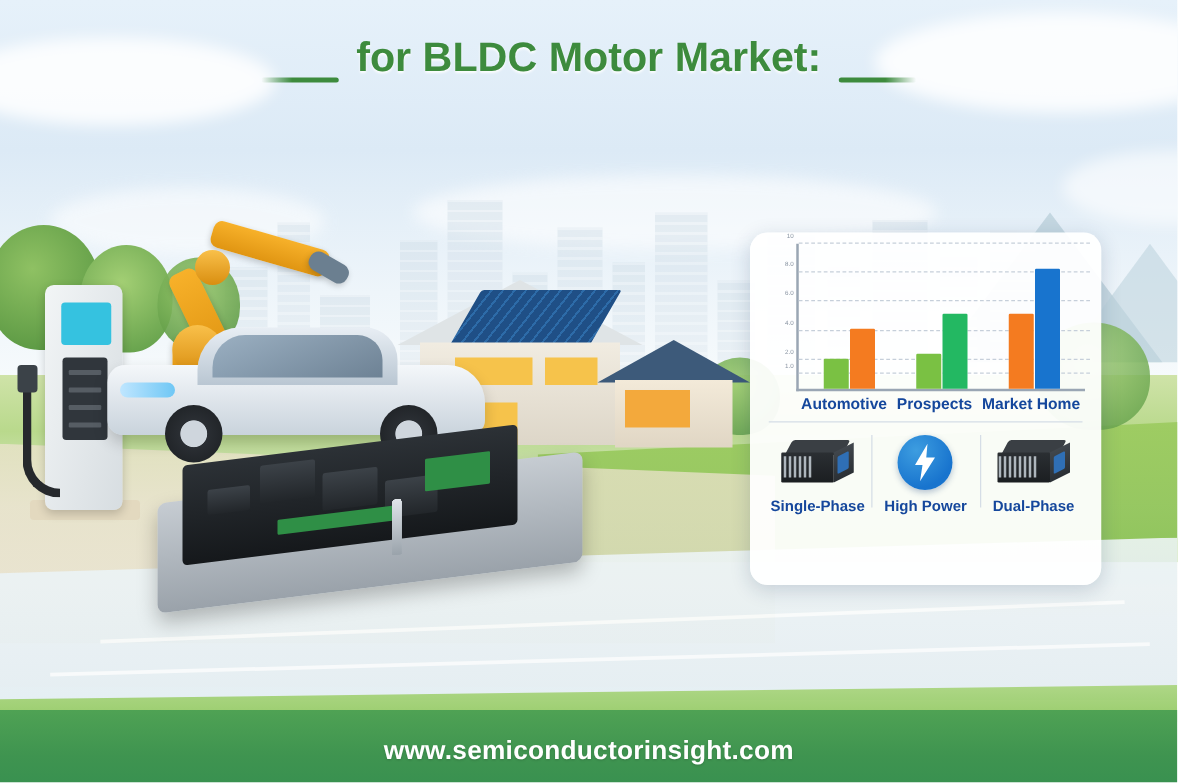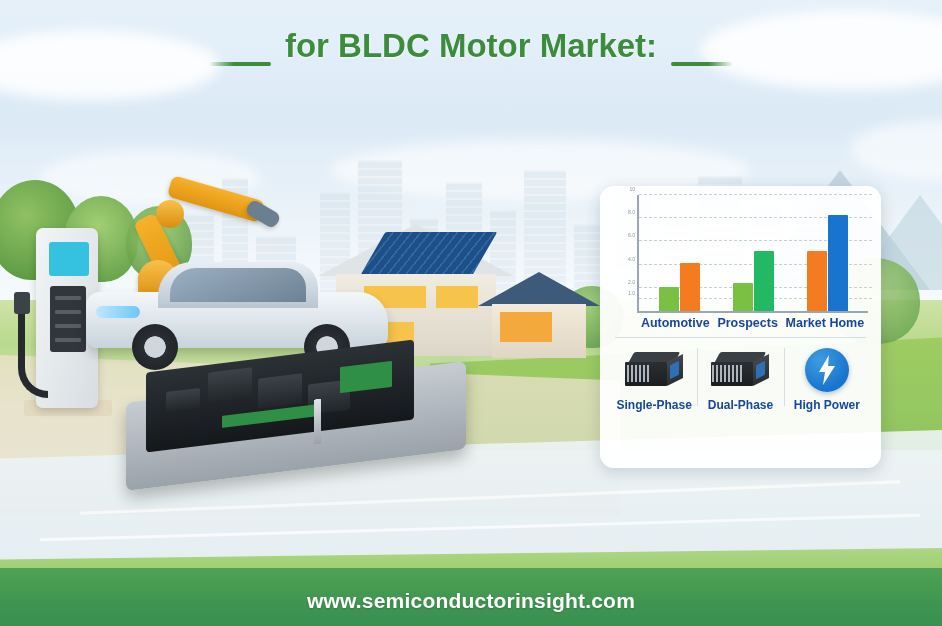--- a/index.html
+++ b/index.html
@@ -424,50 +424,50 @@
                 <span></span>
               </div>
             <div class="conn"></div>
           </div>
         </div>
         <div class="icon-cap">Single-Phase</div>
       </div>
 
       <div class="icon-cell">
         <div class="icon-art">
+          <div class="bolt-circle">
+            <svg width="22" height="30" viewBox="0 0 22 30" aria-hidden="true">
+              <path d="M13 0 L3 17 H9 L7 30 L19 11 H12 Z" fill="#ffffff"></path>
+            </svg>
+          </div>
+        </div>
+        <div class="icon-cap">High Power</div>
+      </div>
+
+      <div class="icon-cell">
+        <div class="icon-art">
           <div class="mod">
             <div class="top"></div>
               <div class="side"></div>
               <div class="face"></div>
             <div class="pins" style="left:1px;">
                 <span></span>
                 <span></span>
                 <span></span>
                 <span></span>
                 <span></span>
                 <span></span>
                 <span></span>
                 <span></span>
               </div>
             <div class="conn"></div>
           </div>
         </div>
         <div class="icon-cap">Dual-Phase</div>
       </div>
-
-      <div class="icon-cell">
-        <div class="icon-art">
-          <div class="bolt-circle">
-            <svg width="22" height="30" viewBox="0 0 22 30" aria-hidden="true">
-              <path d="M13 0 L3 17 H9 L7 30 L19 11 H12 Z" fill="#ffffff"></path>
-            </svg>
-          </div>
-        </div>
-        <div class="icon-cap">High Power</div>
-      </div>
     </div>
   </div>
 
 
   <div class="footer-swoosh"></div>
   <div class="footer">
     <span class="footer-url">www.semiconductorinsight.com</span>
   </div>
 </div>
 

